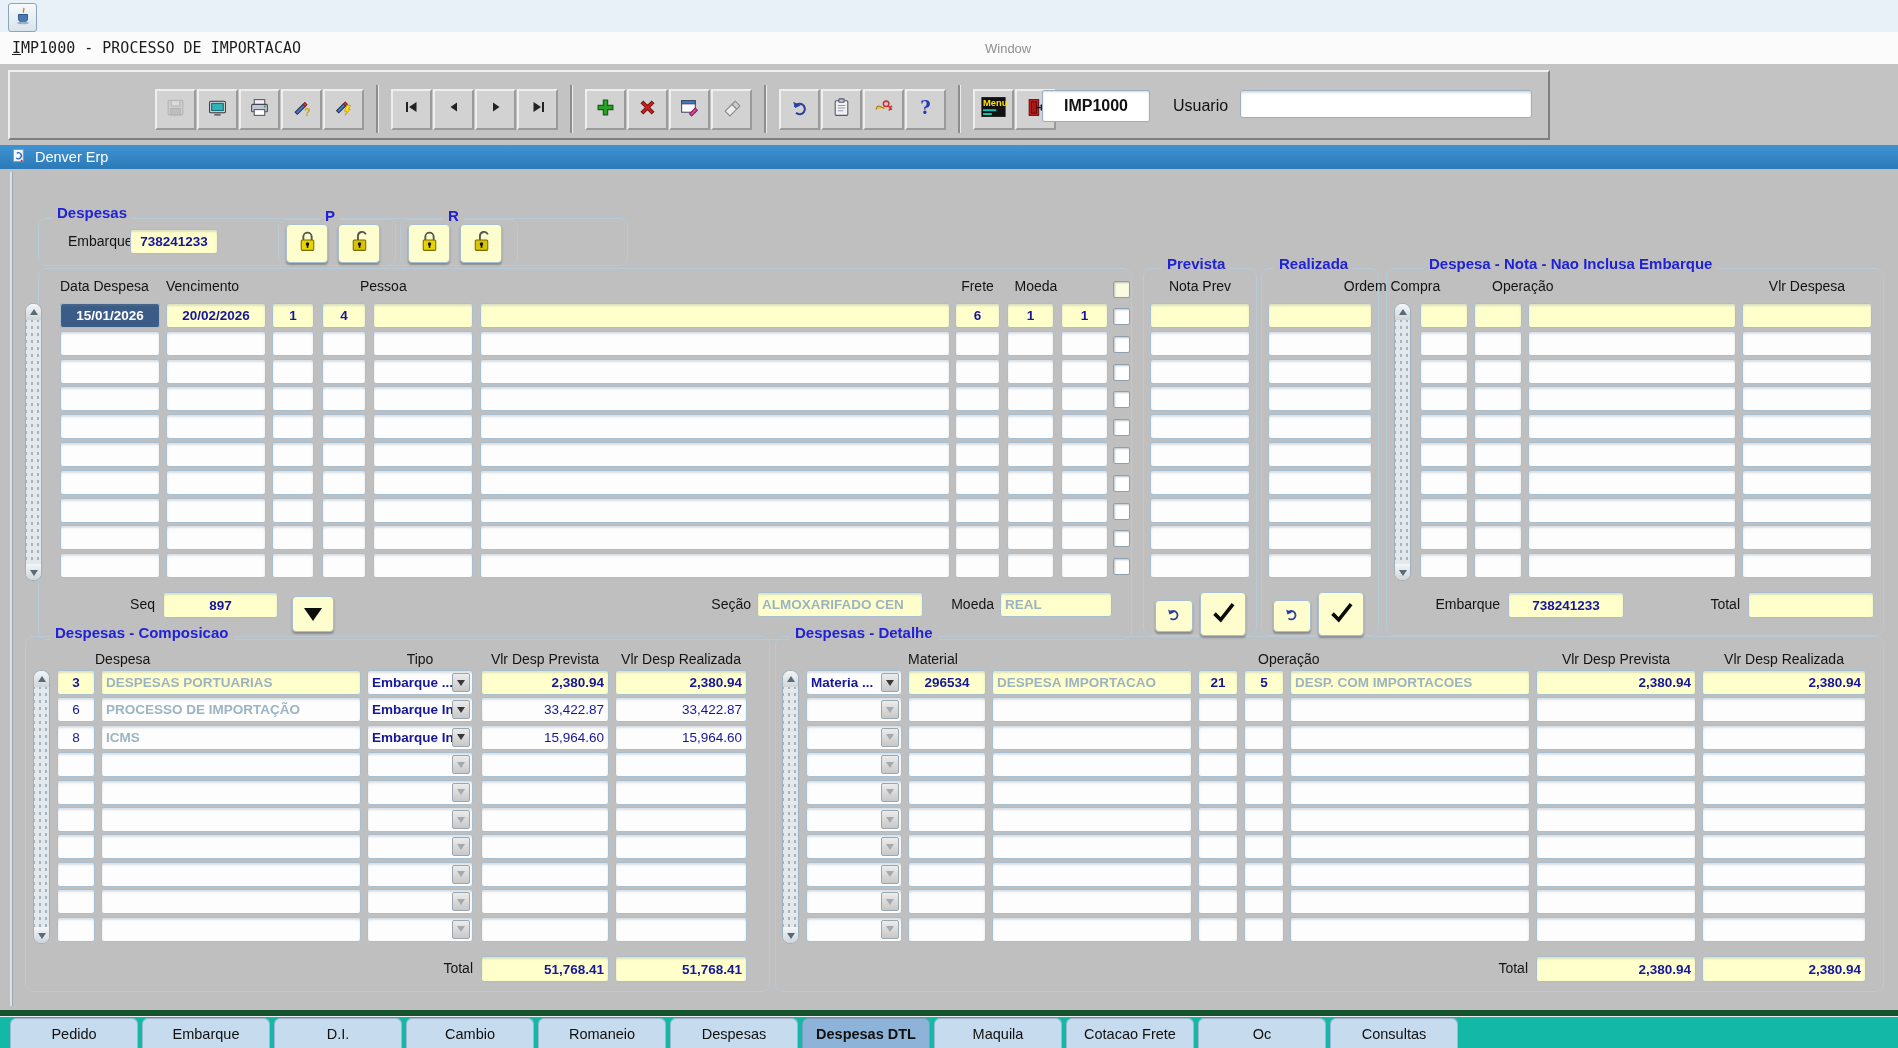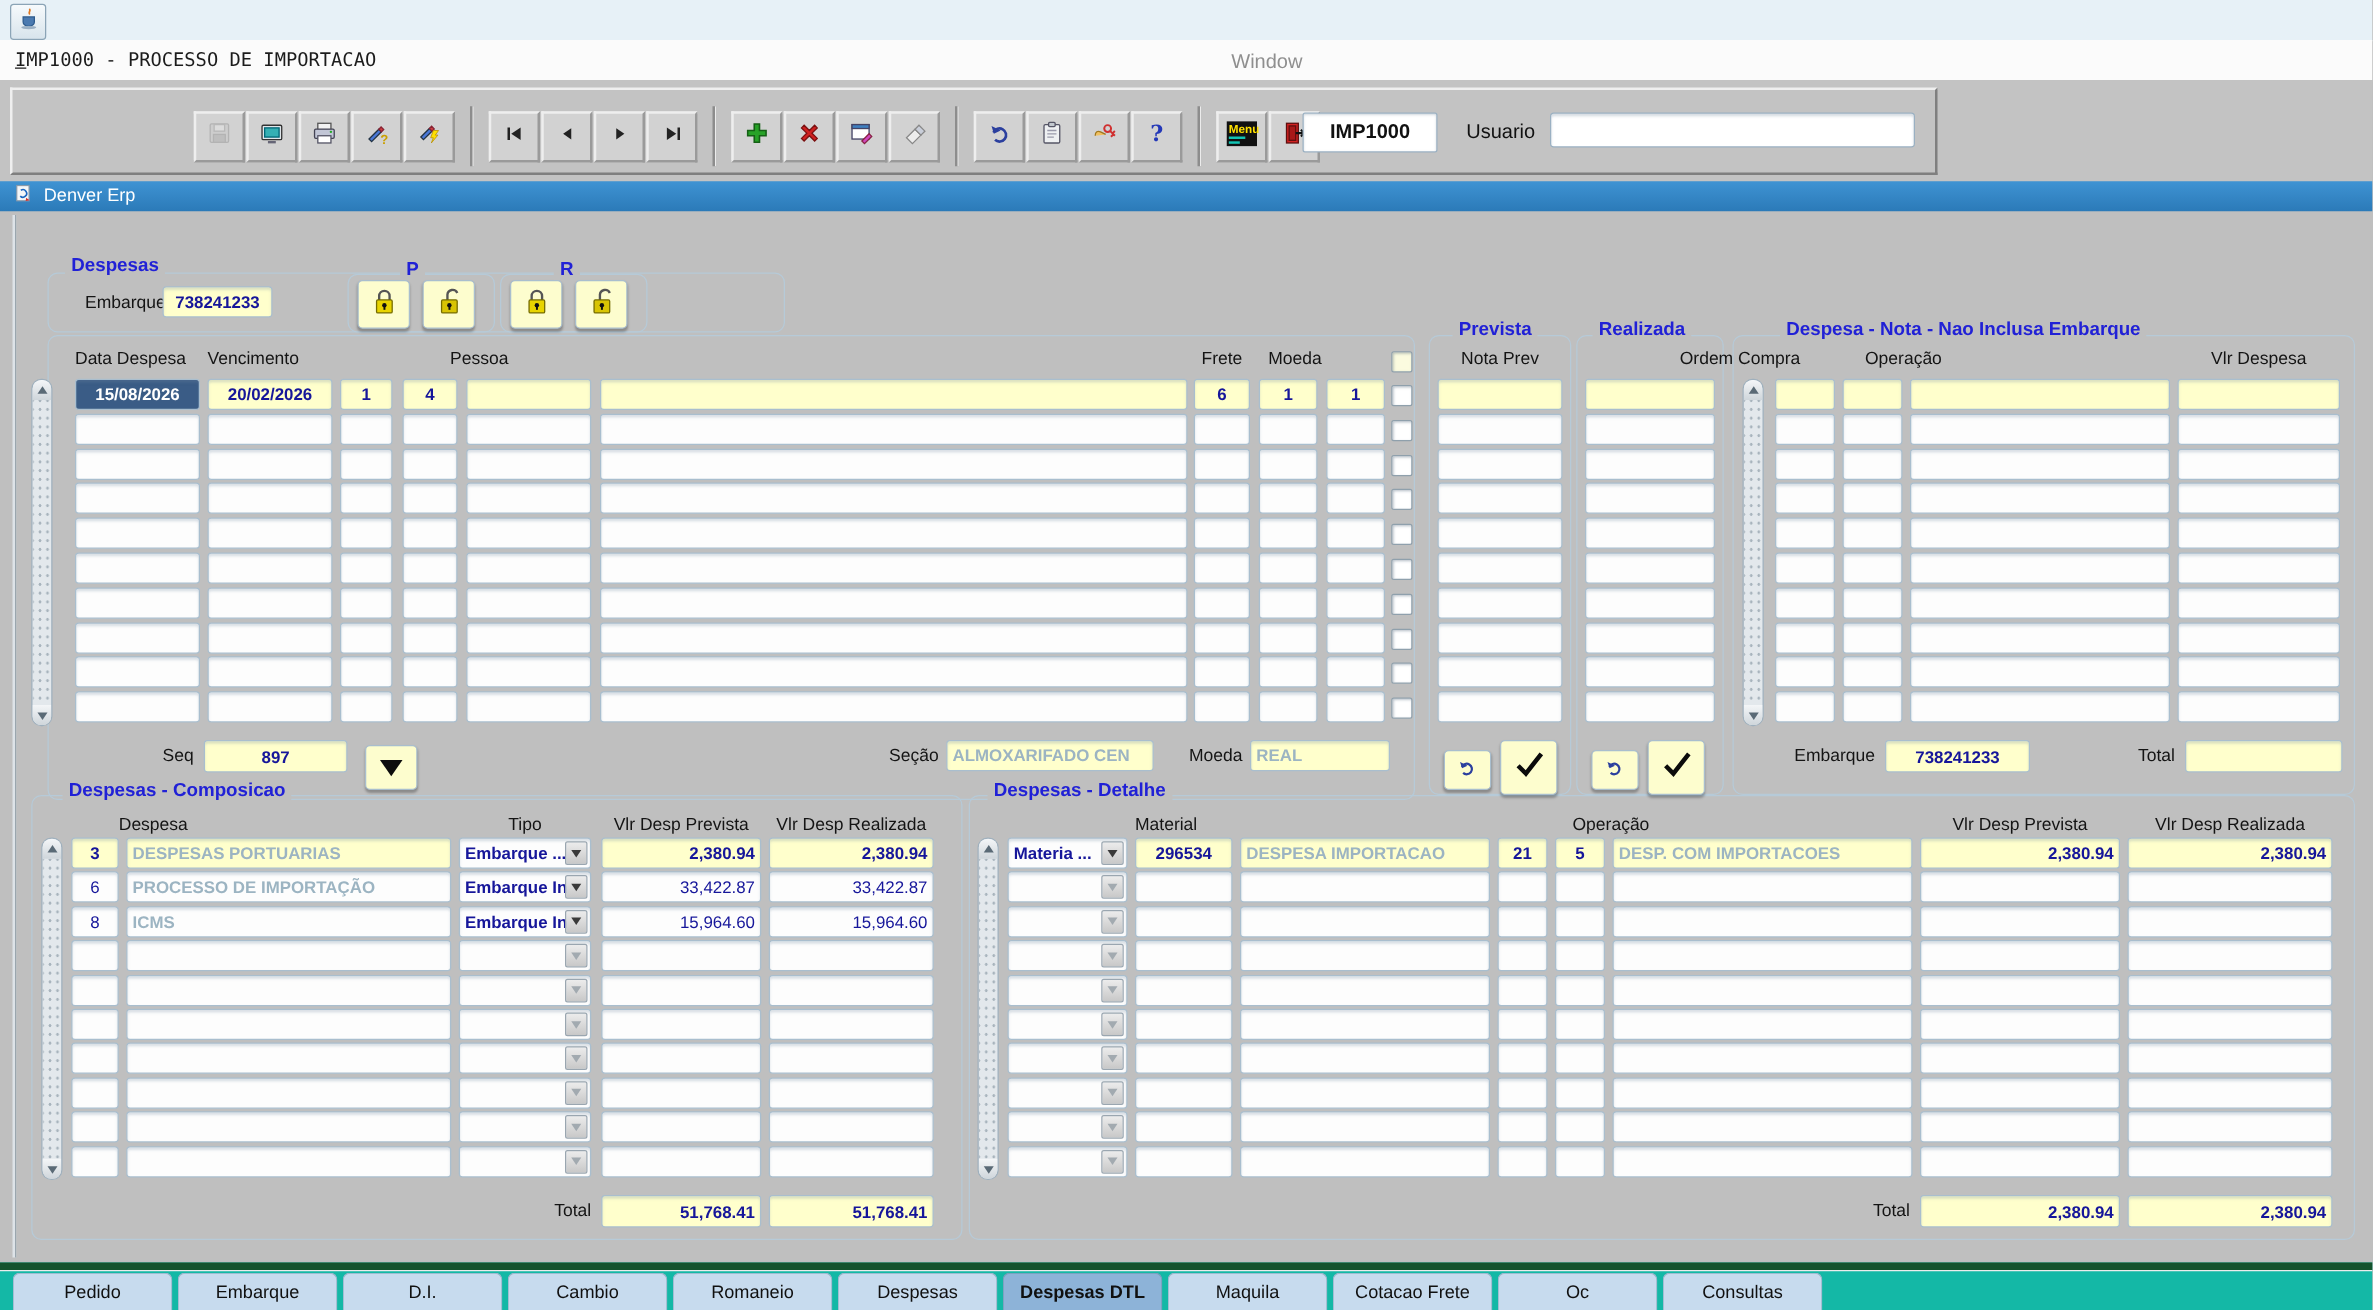--- a/index.html
+++ b/index.html
@@ -7,21 +7,21 @@
     position:relative;width:1898px;height:1048px;overflow:hidden;
     background:#bfbfbf;font-family:"Liberation Sans",sans-serif;color:#111;
   }
   
   .topbar{position:absolute;left:0;top:0;width:100%;height:32px;background:#e7f1f7;border-bottom:1px solid #d2dfe7}
   .java-btn{position:absolute;left:8px;top:3px;width:27px;height:27px;background:linear-gradient(#f6fafc,#d8e4ec);
     border:1px solid #8ba4b6;border-radius:3px;display:flex;align-items:center;justify-content:center}
   .menubar{position:absolute;left:0;top:32px;width:100%;height:32px;background:#fbfbfb;border-bottom:1px solid #9a9a9a}
   .menu-title{position:absolute;left:12px;top:7px;font-family:"DejaVu Sans Mono",monospace;font-size:15px;color:#1c1c1c;display:inline-block}
   .menu-title::first-letter{text-decoration:underline}
-  .menu-window{position:absolute;left:985px;top:9px;font-size:16px;color:#8f8f8f}
+  .menu-window{position:absolute;left:985px;top:9px;font-size:13px;color:#8f8f8f}
   .toolzone{position:absolute;left:0;top:64px;width:100%;height:81px;background:#c3c3c3}
   .toolframe{position:absolute;left:8px;top:6px;width:1538px;height:66px;background:#c3c3c3;
     border-top:2px solid #efefef;border-left:2px solid #efefef;border-right:2px solid #7f7f7f;border-bottom:2px solid #7f7f7f}
   #toolbar-buttons{position:absolute;left:145px;top:13px;display:flex;align-items:center;gap:1px}
   .tbtn{width:37px;height:37px;background:#d2d2d2;border:2px outset #eee;display:flex;align-items:center;justify-content:center;cursor:pointer}
   .tbtn.disabled svg{opacity:.45}
   .tsep{width:2px;height:48px;background:#8d8d8d;border-right:1px solid #ececec;margin:0 11px}
   .modbox{position:absolute;left:1032px;top:18px;width:106px;height:30px;background:#fff;border:1px solid #9ab0c2;border-radius:2px;
     box-shadow:inset 0 1px 2px rgba(120,140,160,.35);display:flex;align-items:center;justify-content:center;font-weight:bold;font-size:16px;color:#111}
   .usr-label{position:absolute;left:1163px;top:25px;font-size:16px;color:#111}
@@ -393,21 +393,21 @@
       <div class="tab">Despesas</div>
       <div class="tab active">Despesas DTL</div>
       <div class="tab">Maquila</div>
       <div class="tab">Cotacao Frete</div>
       <div class="tab">Oc</div>
       <div class="tab">Consultas</div>
     </div>
   <div class="bstrip"></div>
 </div>
 
-<div class="fld c y sel b" style="left: 60px; top: 303px; width: 100px;">15/08/2026</div>
+<div class="fld c y sel b" style="left: 60px; top: 303px; width: 100px;">15/01/2026</div>
 <div class="fld c y b" style="left: 166px; top: 303px; width: 100px;">20/02/2026</div>
 <div class="fld c y b" style="left: 272px; top: 303px; width: 42px;">1</div>
 <div class="fld c y b" style="left: 322px; top: 303px; width: 44px;">4</div>
 <div class="fld c y" style="left: 373px; top: 303px; width: 100px;"></div>
 <div class="fld l y ghost" style="left: 480px; top: 303px; width: 470px;"></div>
 <div class="fld c y b" style="left: 955px; top: 303px; width: 45px;">6</div>
 <div class="fld c y b" style="left: 1007px; top: 303px; width: 47px;">1</div>
 <div class="fld c y b" style="left: 1061px; top: 303px; width: 47px;">1</div>
 <div class="chkbox" style="left: 1113px; top: 308px;"></div>
 <div class="fld c" style="left: 60px; top: 330.8px; width: 100px;"></div>

